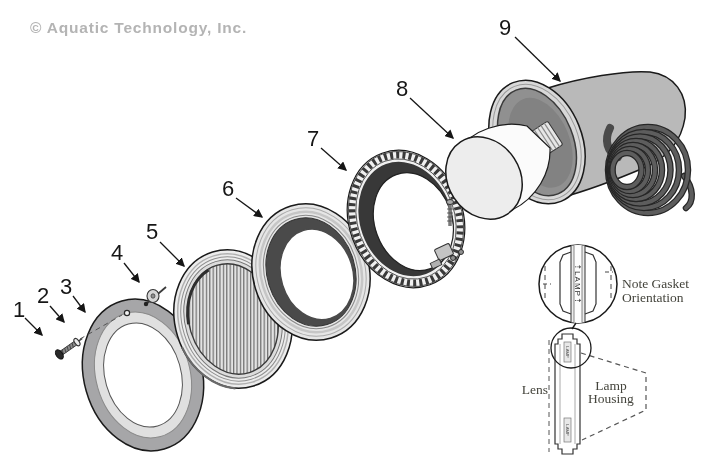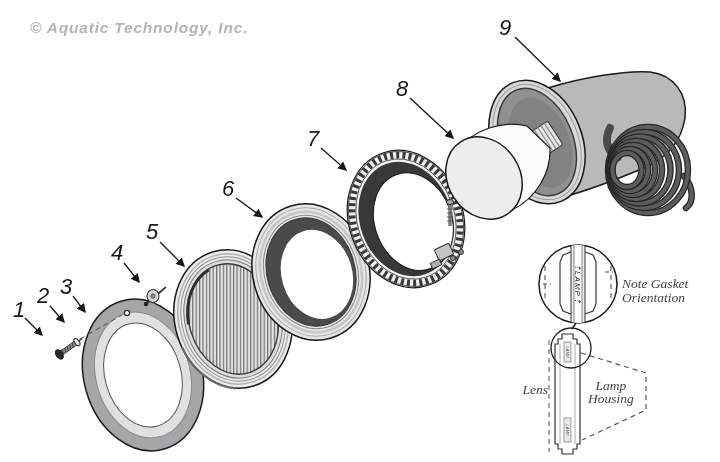--- a/index.html
+++ b/index.html
@@ -1,17 +1,17 @@
 <!DOCTYPE html>
 <html><head>
 <meta charset="utf-8">
 <style>
   html,body{margin:0;padding:0;background:#ffffff;}
   .stage{position:relative;width:720px;height:462px;background:#ffffff;overflow:hidden;
-         font-family:"Liberation Sans",sans-serif;font-style:italic;}
+         font-family:"Liberation Sans",sans-serif;}
   svg{display:block;}
   text{user-select:none;}
   .num{font-family:"Liberation Sans",sans-serif;font-size:22px;fill:#161616;}
   .wm{font-family:"Liberation Sans",sans-serif;font-size:15.5px;font-weight:600;
       fill:#b4b4b4;letter-spacing:.8px;}
   .inset-label{font-family:"Liberation Serif","DejaVu Serif",serif;font-size:13.5px;fill:#44443c;}
   .lamp-strip{font-family:"Liberation Sans",sans-serif;font-size:8px;fill:#2e2e2e;letter-spacing:1px;}
   .lamp-mini{font-family:"Liberation Sans",sans-serif;font-size:4.2px;fill:#555;}
   .arrow{stroke:#161616;stroke-width:1.3;fill:none;}
   .dash{stroke-dasharray:5 4;fill:none;}

